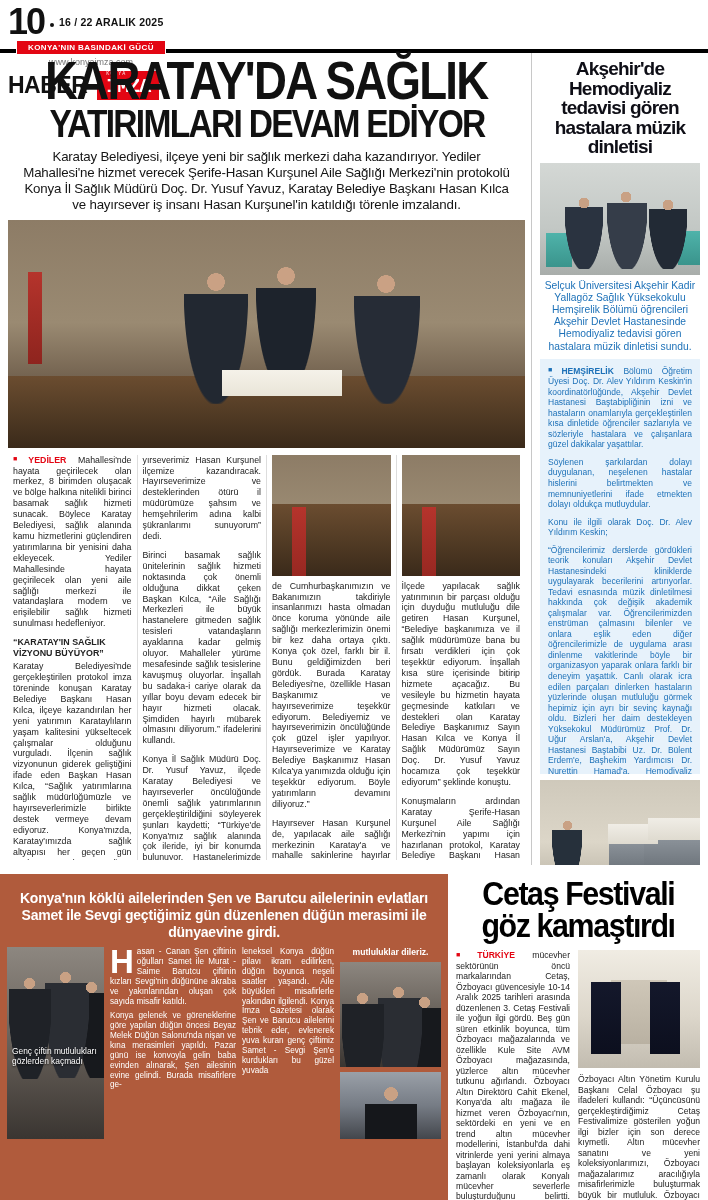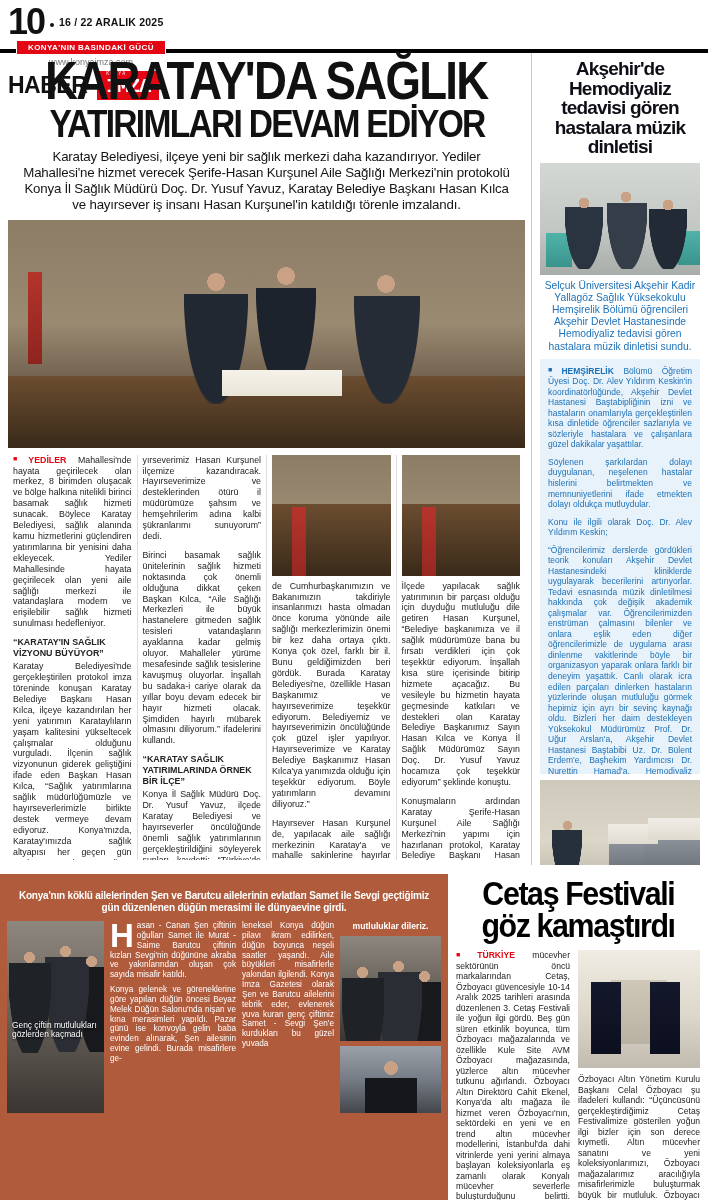--- a/index.html
+++ b/index.html
@@ -66,21 +66,21 @@
   .side-lead { font-weight:bold; }
   .photo-side-bottom { height:112px; margin-top:6px; }
 
   
   .bottom { display:flex; gap:8px; padding:9px 0 0 0; height:342px; }
   .wedding { width:448px; background:#b05b3c; color:#fff; padding:8px 7px 6px; overflow:hidden; }
   .whl { text-align:center; font-weight:bold; line-height:.92; letter-spacing:-1px; }
   .whl > span { display:inline-block; transform:scaleX(.9); transform-origin:50% 50%; white-space:nowrap; }
   .whl1 { font-size:46px; margin-top:2px; }
   .whl2 { font-size:37px; }
-  .wsub { font-size:10px; font-weight:bold; text-align:center; line-height:1.2;
+  .wsub { font-size:14px; font-weight:bold; text-align:center; line-height:1.2;
           margin:8px 6px 7px; letter-spacing:-.2px; }
   .w-content { display:flex; gap:6px; height:192px; }
   .w-photo1 { width:97px; height:100%; }
   .w-ovl { position:absolute; left:5px; right:5px; top:52%; font-size:8.4px; font-weight:normal;
            color:#fff; line-height:1.15; text-shadow:0 1px 2px rgba(0,0,0,.9); }
   .w-text { font-size:8.2px; line-height:1.2; text-align:justify; }
   .w-text p { margin-bottom:5px; }
   .w-text1 { width:126px; }
   .w-text2 { width:92px; }
   .dropcap { float:left; font-size:33px; line-height:.78; font-weight:bold; margin:2px 3px 0 0; }
@@ -199,21 +199,20 @@
 
       <div class="body-cols">
         <div class="bcol">
           <p><span class="bullet red">■</span><span class="lead-word">YEDİLER</span><span> Mahallesi'nde hayata geçirilecek olan merkez, 8 birimden oluşacak ve bölge halkına nitelikli birinci basamak sağlık hizmeti sunacak. Böylece Karatay Belediyesi, sağlık alanında kamu hizmetlerini güçlendiren yatırımlarına bir yenisini daha ekleyecek. Yediler Mahallesinde hayata geçirilecek olan yeni aile sağlığı merkezi ile vatandaşlara modern ve erişilebilir sağlık hizmeti sunulması hedefleniyor.</span></p>
           <div class="sub-h">“KARATAY'IN SAĞLIK VİZYONU BÜYÜYOR”</div>
           <p>Karatay Belediyesi'nde gerçekleştirilen protokol imza töreninde konuşan Karatay Belediye Başkanı Hasan Kılca, ilçeye kazandırılan her yeni yatırımın Karataylıların yaşam kalitesini yükseltecek çalışmalar olduğunu vurguladı. İlçenin sağlık vizyonunun giderek geliştiğini ifade eden Başkan Hasan Kılca, “Sağlık yatırımlarına sağlık müdürlüğümüzle ve hayırseverlerimizle birlikte destek vermeye devam ediyoruz. Konya'mızda, Karatay'ımızda sağlık altyapısı her geçen gün güçlenmeye devam ediyor. Bugün de Yediler Mahallemize yeni bir Aile Sağlığı Merkezi kazandırmak için hayırseverimizle ve müdürlüğümüzle bir araya geldik. Arsasını temin ettiğimiz bir sağlık tesisini inşallah ha-</p>
         </div>
         <div class="bcol">
           <p>yırseverimiz Hasan Kurşunel ilçemize kazandıracak. Hayırseverimize ve desteklerinden ötürü il müdürümüze şahsım ve hemşehrilerim adına kalbi şükranlarımı sunuyorum” dedi.</p>
           <p>Birinci basamak sağlık ünitelerinin sağlık hizmeti noktasında çok önemli olduğuna dikkat çeken Başkan Kılca, “Aile Sağlığı Merkezleri ile büyük hastanelere gitmeden sağlık tesisleri vatandaşların ayaklarına kadar gelmiş oluyor. Mahalleler yürüme mesafesinde sağlık tesislerine kavuşmuş oluyorlar. İnşallah bu sadaka-i cariye olarak da yıllar boyu devam edecek bir hayır hizmeti olacak. Şimdiden hayırlı mübarek olmasını diliyorum.” ifadelerini kullandı.</p>
-          <div class="sub-h">“KARATAY SAĞLIK YATIRIMLARINDA ÖRNEK BİR İLÇE”</div>
           <p>Konya İl Sağlık Müdürü Doç. Dr. Yusuf Yavuz, ilçede Karatay Belediyesi ve hayırseverler öncülüğünde önemli sağlık yatırımlarının gerçekleştirildiğini söyleyerek şunları kaydetti; “Türkiye'de Konya'mız sağlık alanında çok ileride, iyi bir konumda bulunuyor. Hastanelerimizde birçok kişiyi tedavi ettiğimiz gibi ikinci basamakta da çok iyi işler yapıyoruz. Bu dönem-</p>
         </div>
         <div class="bcol">
           <div class="photo photo-col ph-sign"></div>
           <p>de Cumhurbaşkanımızın ve Bakanımızın takdiriyle insanlarımızı hasta olmadan önce koruma yönünde aile sağlığı merkezlerimizin önemi bir kez daha ortaya çıktı. Konya çok özel, farklı bir il. Bunu geldiğimizden beri gördük. Burada Karatay Belediyesi'ne, özellikle Hasan Başkanımız ve hayırseverimize teşekkür ediyorum. Belediyemiz ve hayırseverimizin öncülüğünde çok güzel işler yapılıyor. Hayırseverimize ve Karatay Belediye Başkanımız Hasan Kılca'ya yanımızda olduğu için teşekkür ediyorum. Böyle yatırımların devamını diliyoruz.”</p>
           <p>Hayırsever Hasan Kurşunel de, yapılacak aile sağlığı merkezinin Karatay'a ve mahalle sakinlerine hayırlar getirmesi temennisinde bulunarak, desteklerinden ötürü Karatay Belediyesi Hasan Kılca ve İl Sağlık Müdürü Doç. Dr. Yusuf Yavuz'a teşekkür etti.</p>
         </div>
         <div class="bcol">
           <div class="photo photo-col ph-sign"></div>
           <p>İlçede yapılacak sağlık yatırımının bir parçası olduğu için duyduğu mutluluğu dile getiren Hasan Kurşunel, “Belediye başkanımıza ve il sağlık müdürümüze bana bu fırsatı verdikleri için çok teşekkür ediyorum. İnşallah kısa süre içerisinde bitirip hizmete açacağız. Bu vesileyle bu hizmetin hayata geçmesinde katkıları ve destekleri olan Karatay Belediye Başkanımız Sayın Hasan Kılca ve Konya İl Sağlık Müdürümüz Sayın Doç. Dr. Yusuf Yavuz hocamıza çok teşekkür ediyorum” şeklinde konuştu.</p>

